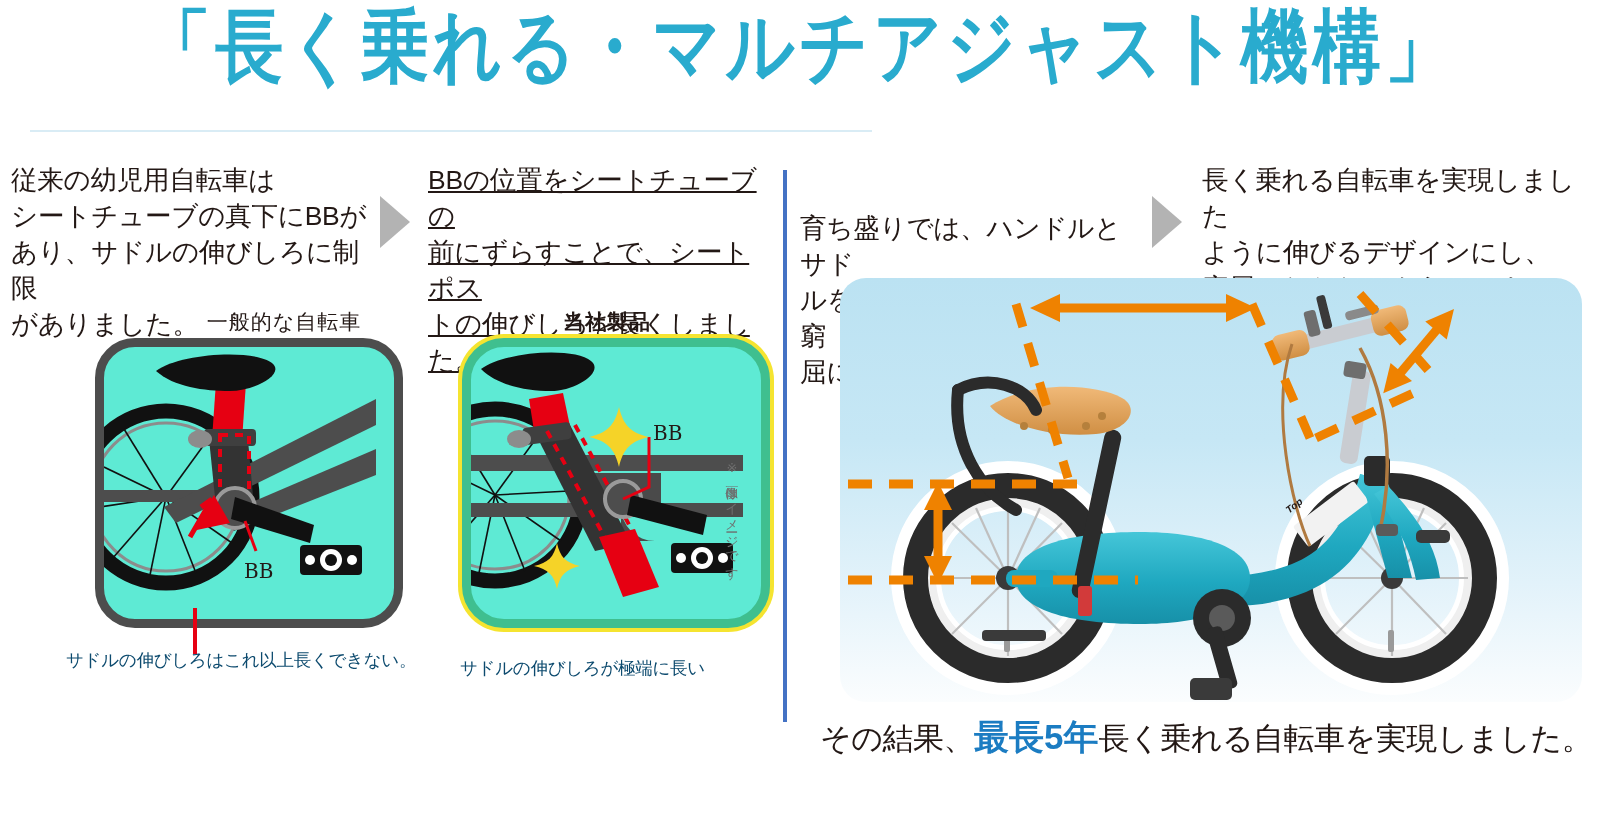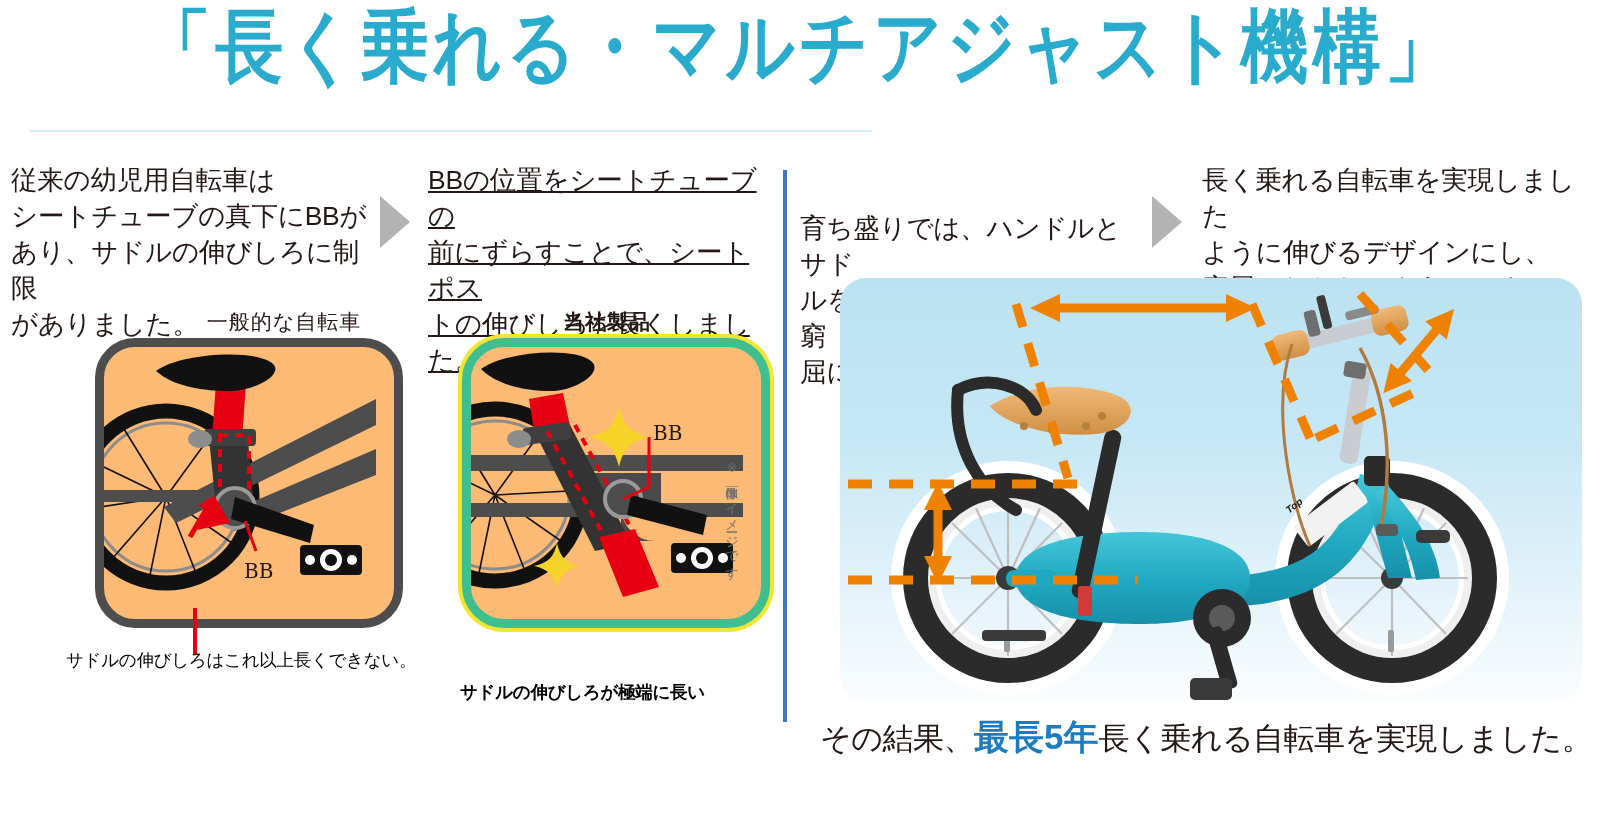--- a/index.html
+++ b/index.html
@@ -44,28 +44,28 @@
   .v-divider{
     position:absolute;left:783px;top:170px;width:4px;height:552px;
     background:#4472c4;
   }
 
   
   .diag-caption-top{
     position:absolute;font-size:21px;color:#231815;text-align:center;
     letter-spacing:1px;font-family:"DejaVu Serif","Liberation Serif",serif;
   }
-  .diag-box{position:absolute;overflow:hidden;background:#fdba74;}
+  .diag-box{position:absolute;overflow:hidden;background:#5eead4;}
   #box1{left:95px;top:338px;width:290px;height:272px;
         border:9px solid #4d4d4d;border-radius:40px;}
   #box2{left:462px;top:338px;width:290px;height:272px;
         border:9px solid #3fbf8f;border-radius:42px;
         box-shadow:0 0 0 4px #f5e430;}
   .diag-caption-bot{
-    position:absolute;font-size:17.5px;color:#000000;letter-spacing:-0.3px;
+    position:absolute;font-size:17.5px;color:#0c4a6e;letter-spacing:-0.3px;
   }
   .side-note{
     position:absolute;font-size:13px;color:#6e6e6e;line-height:1.18;
     writing-mode:vertical-rl;letter-spacing:1px;
   }
 
   
   .photo-panel{
     position:absolute;left:840px;top:278px;width:742px;height:424px;
     border-radius:26px;
@@ -225,21 +225,21 @@
                C144 102 136 94 118 90 C136 86 144 78 148 60 Z"></path>
       <path d="M86 196 C89 210 95 216 109 219 C95 222 89 228 86 242
                C83 228 77 222 63 219 C77 216 83 210 86 196 Z"></path>
     </g>
   </svg>
   <div style="position:absolute;left:182px;top:74px;font-size:20px;
               font-family:'DejaVu Serif','Liberation Serif',serif;">BB</div>
 </div>
 
 <div class="side-note" style="left:724px;top:460px;height:165px;">※画像はイメージです</div>
-<div class="diag-caption-bot" style="left:460px;top:680px;font-weight:bold;">サドルの伸びしろが極端に長い</div>
+<div class="diag-caption-bot" style="left:460px;top:656px;">サドルの伸びしろが極端に長い</div>
 
 <div class="photo-panel">
   <svg width="742" height="424" viewBox="0 0 742 424">
     <defs>
       <linearGradient id="bikeblue" x1="0" y1="0" x2="0" y2="1">
         <stop offset="0%" stop-color="#45c6d8"></stop>
           <stop offset="55%" stop-color="#1fa8c0"></stop>
         <stop offset="100%" stop-color="#1790a8"></stop>
       </linearGradient>
       <linearGradient id="saddlegrad" x1="0" y1="0" x2="0" y2="1">

